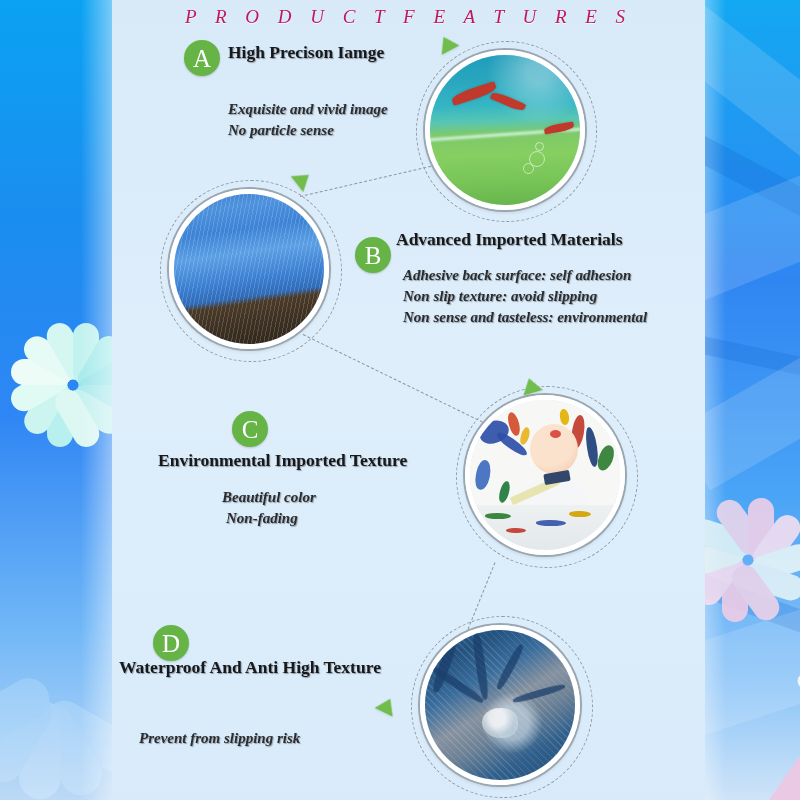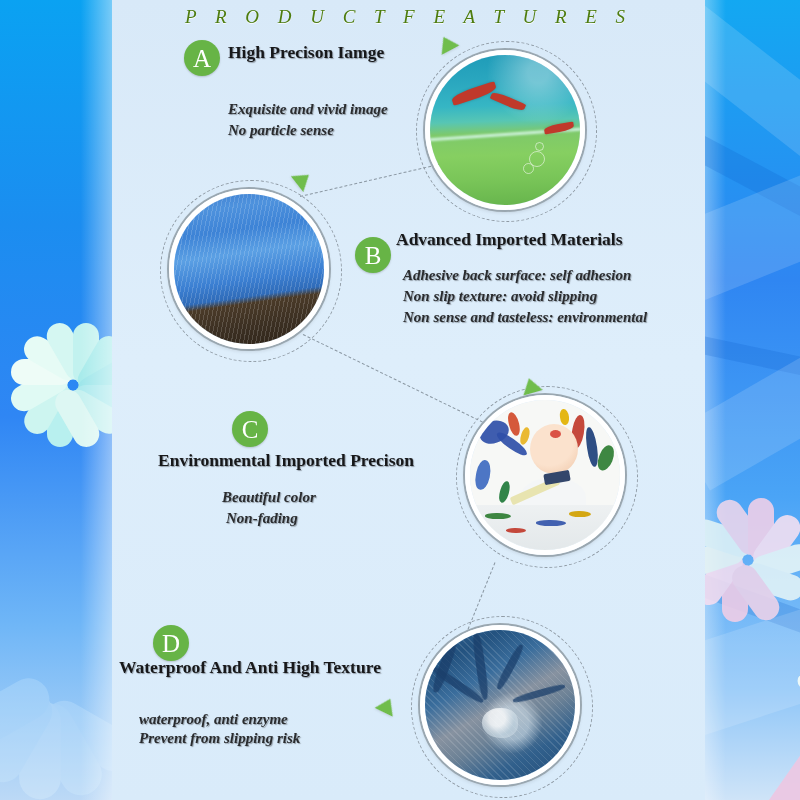--- a/index.html
+++ b/index.html
@@ -33,21 +33,21 @@
   
   .panel{position:absolute;left:112px;top:0;width:593px;height:800px;
     background:#dcecf9;}
   .panel:before{content:"";position:absolute;inset:0;
     background:linear-gradient(180deg,#d8e9f8 0%,#deeefb 45%,#d9ebfa 100%);}
 
   
   .header{position:absolute;left:112px;top:6px;width:593px;text-align:center;z-index:6;}
   .header .title{
     font-family:"Liberation Serif", serif;
-    font-size:19px;letter-spacing:7px;color:#4d7c0f;font-style:italic;
+    font-size:19px;letter-spacing:7px;color:#be185d;font-style:italic;
     text-shadow:0 1px 0 rgba(255,255,255,.8);
   }
 
   
   .feature{position:absolute;z-index:7;}
   .badge{position:absolute;width:36px;height:36px;border-radius:50%;
     background:#67b446;color:#fff;display:flex;align-items:center;justify-content:center;
     font-family:"Liberation Serif", serif;font-size:25px;line-height:1;
     box-shadow:0 1px 2px rgba(0,0,0,.18);}
   .f-title{position:absolute;white-space:nowrap;
@@ -261,25 +261,24 @@
   <div class="feature" style="left:0;top:0;width:800px;height:800px;pointer-events:none;">
     <div class="badge" style="left:355px;top:237px;">B</div>
     <div class="f-title" style="left:396px;top:229px;">Advanced Imported Materials</div>
     <div class="f-lines" style="left:403px;top:265px;">Adhesive back surface: self adhesion</div>
     <div class="f-lines" style="left:403px;top:286px;">Non slip texture: avoid slipping</div>
     <div class="f-lines" style="left:403px;top:307px;">Non sense and tasteless: environmental</div>
   </div>
 
   <div class="feature" style="left:0;top:0;width:800px;height:800px;pointer-events:none;">
     <div class="badge" style="left:232px;top:411px;">C</div>
-    <div class="f-title" style="left:158px;top:450px;">Environmental Imported Precison</div>
+    <div class="f-title" style="left:158px;top:450px;">Environmental Imported Texture</div>
     <div class="f-lines" style="left:222px;top:487px;">Beautiful color</div>
     <div class="f-lines" style="left:226px;top:508px;">Non-fading</div>
   </div>
 
   <div class="feature" style="left:0;top:0;width:800px;height:800px;pointer-events:none;">
     <div class="badge" style="left:153px;top:625px;">D</div>
     <div class="f-title" style="left:119px;top:657px;">Waterproof And Anti High Texture</div>
-    <div class="f-lines" style="left:139px;top:709px;">waterproof, anti enzyme</div>
     <div class="f-lines" style="left:139px;top:728px;">Prevent from slipping risk</div>
   </div>
 
 </div>
 
 </body></html>

